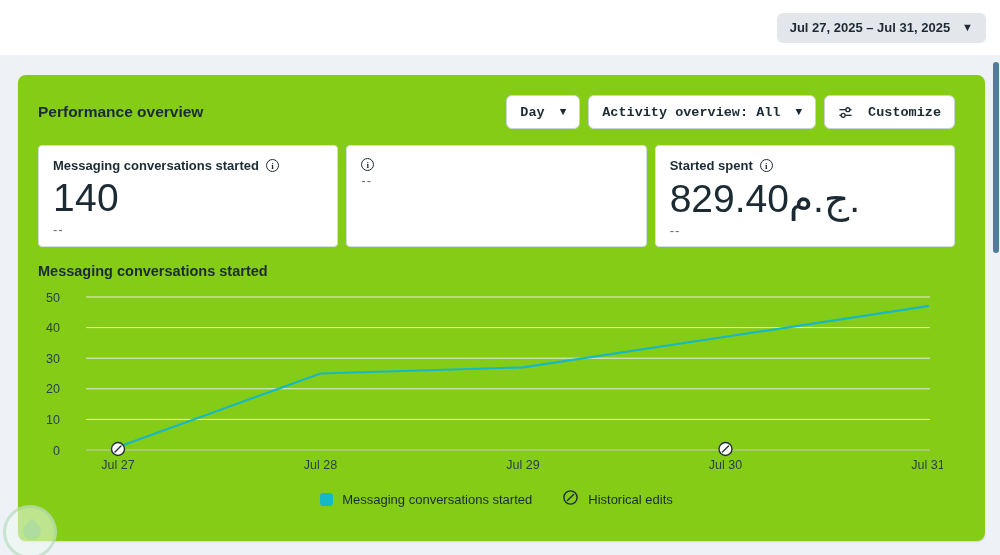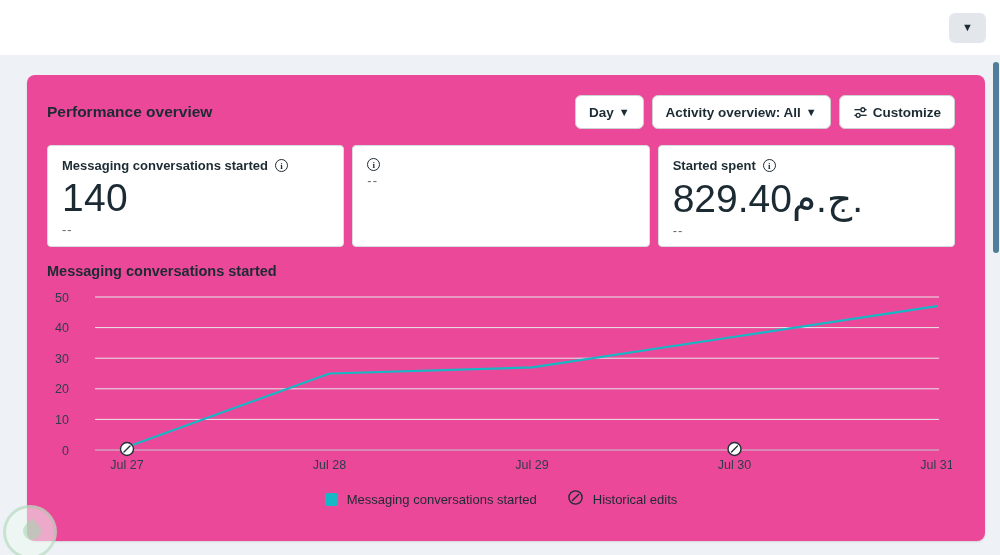--- a/index.html
+++ b/index.html
@@ -25,33 +25,33 @@
     cursor:pointer;
   }
   .caret { font-size:11px; color:#1c2b33; line-height:1; }
 
   
   .page {
     position:absolute; top:55px; left:0; right:0; bottom:0;
     background:#eef1f5; padding:20px 15px 0 18px;
   }
   .card {
-    background:#ec4899; border-radius:8px;
+    background:#84cc16; border-radius:8px;
     box-shadow:0 1px 2px rgba(0,0,0,0.12);
-    height:466px; padding:20px 30px 20px 20px;margin-left:9px;
+    height:466px; padding:20px 30px 20px 20px;
   }
 
   .card-header { display:flex; justify-content:space-between; align-items:center; }
   .card-title { margin:0; font-size:15.5px; font-weight:700; color:#1c2b33; }
   .controls { display:flex; gap:8px; }
   .btn {
-    display:flex; align-items:center; gap:5px;
+    display:flex; align-items:center; gap:15px;
     background:#fff; border:1px solid #ced0d4; border-radius:6px;
     height:34px; padding:0 13px;
-    font-family:Liberation Sans, sans-serif; font-size:13.5px; font-weight:600; color:#1c2b33;
+    font-family:Liberation Mono, monospace; font-size:13.5px; font-weight:600; color:#1c2b33;
     cursor:pointer; white-space:nowrap;
   }
   .btn svg { display:block; }
 
   
   .metrics { display:flex; gap:8px; margin-top:16px; }
   .metric-card {
     flex:1; border:1px solid #d8dbdf; border-radius:4px;
     padding:12px 14px 8px; background:#fff; min-height:90px;
   }
@@ -96,20 +96,21 @@
     transform:rotate(45deg);
   }
 </style>
 </head>
 <body>
 
 <div id="app">
 
   <div class="topbar">
     <button class="date-range-btn">
+      <span>Jul 27, 2025 – Jul 31, 2025</span>
       <span class="caret">▼</span>
     </button>
   </div>
 
   <div class="page">
     <div class="card">
 
       <div class="card-header">
         <h2 class="card-title">Performance overview</h2>
         <div class="controls">

